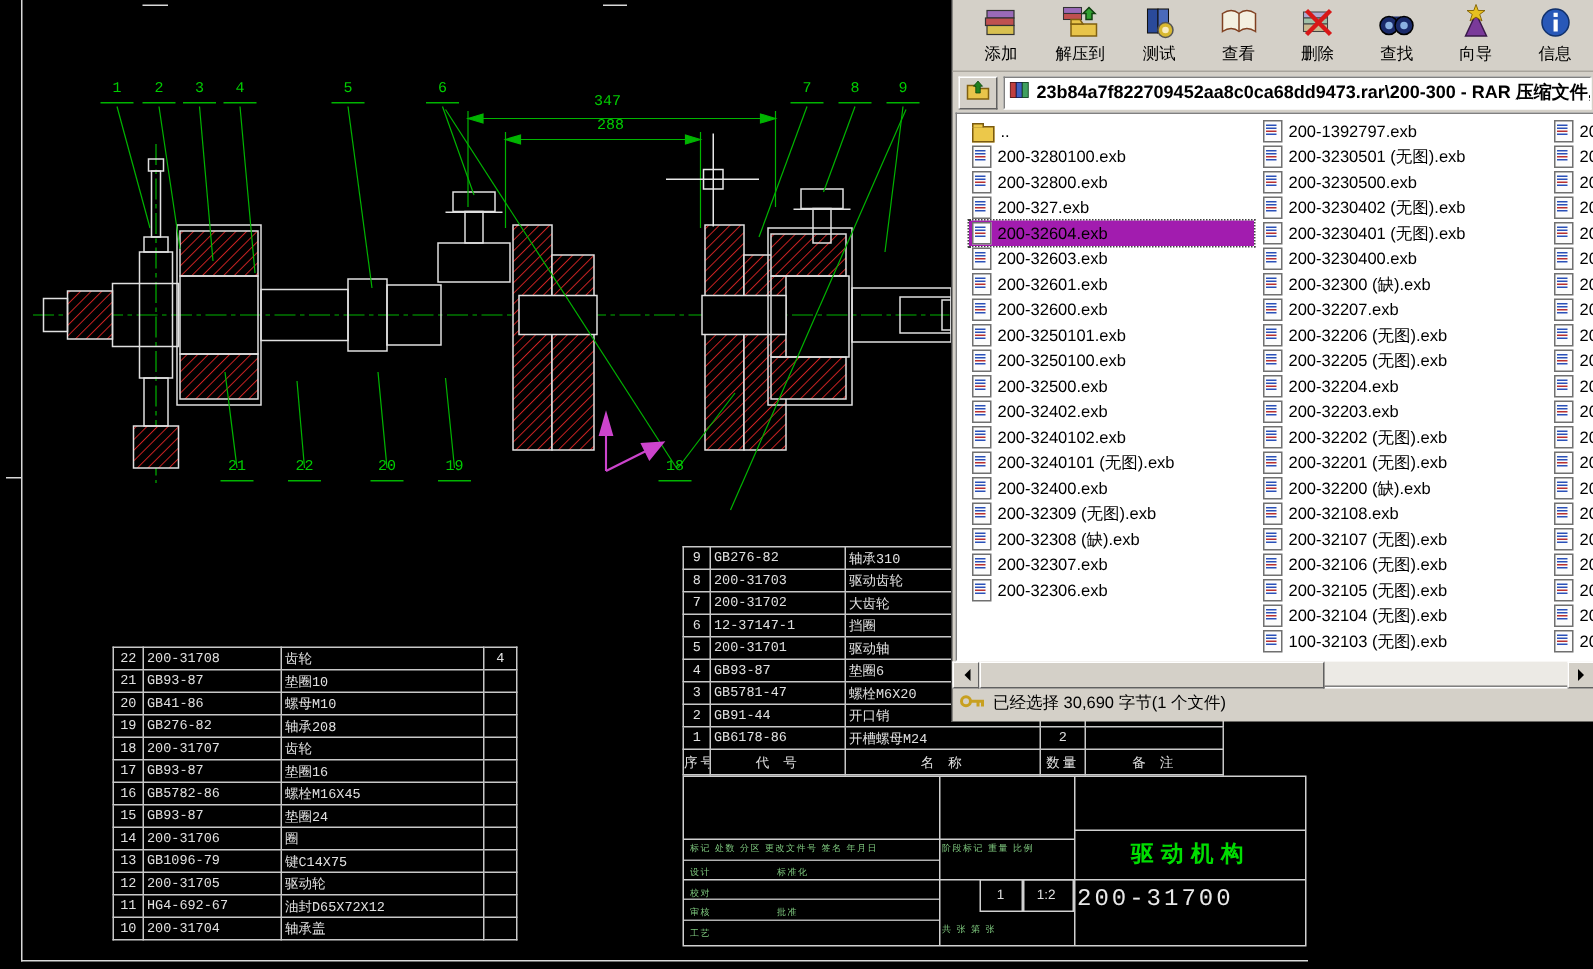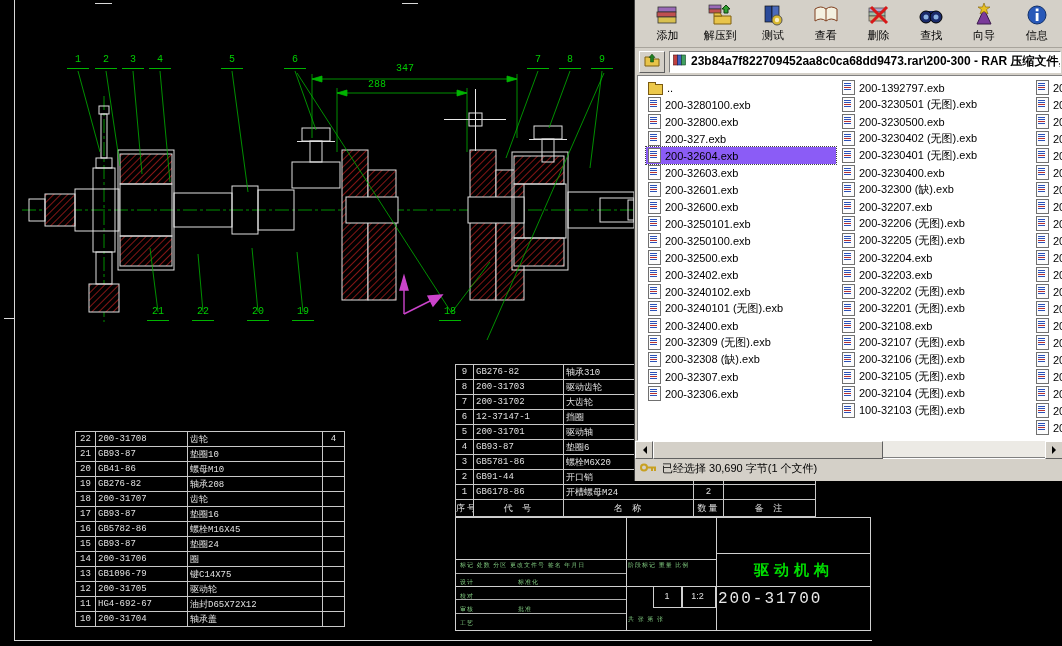--- a/index.html
+++ b/index.html
@@ -63,21 +63,21 @@
          display:flex;align-items:center;justify-content:center;padding:0;}
   .addr{flex:1;height:20px;background:#fff;border:1px solid;border-color:#808080 #fff #fff #808080;
         display:flex;align-items:center;gap:4px;padding-left:3px;font-size:12px;font-weight:bold;
         white-space:nowrap;overflow:hidden;}
   .filelist{position:relative;height:364px;margin:0 0 0 2px;background:#fff;
             border:1px solid;border-color:#808080 #fff #fff #808080;overflow:hidden;}
   .file-col{position:absolute;top:3px;width:190px;}
   .fc0{left:8px;} .fc1{left:202px;} .fc2{left:396px;}
   .file-item{height:17px;display:flex;align-items:center;gap:4px;padding-left:2px;
              font-size:11px;white-space:nowrap;}
-  .file-item.selected{background:#8b5cf6;outline:1px dotted #404040;}
+  .file-item.selected{background:#a21caf;outline:1px dotted #404040;}
   .ficon{flex:none;position:relative;}
   .ficon.doc{width:11px;height:13px;background:#fcfcfc;border:1px solid #707070;}
   .ficon.doc::before{content:"";position:absolute;left:1px;top:2px;width:7px;height:1px;background:#2a50b8;
              box-shadow:0 2px 0 #2a50b8,0 4px 0 #b83030,0 6px 0 #2a50b8;}
   .ficon.folder{width:13px;height:9px;background:#ecc84a;border:1px solid #7a5a10;margin-top:3px;}
   .ficon.folder::before{content:"";position:absolute;left:-1px;top:-3px;width:6px;height:2px;
              background:#ecc84a;border:1px solid #7a5a10;border-bottom:none;}
   .hscroll{height:16px;display:flex;background:#eceae5;}
   .sbtn{width:16px;height:16px;background:#d4d0c8;border:1px solid;border-color:#fff #606060 #606060 #fff;
         display:flex;align-items:center;justify-content:center;flex:none;}
@@ -215,21 +215,21 @@
 <div class="balloon" style="left:527px;top:54px">7</div>
 <div class="balloon" style="left:559px;top:54px">8</div>
 <div class="balloon" style="left:591px;top:54px">9</div>
 <div class="balloon" style="left:147px;top:306px">21</div>
 <div class="balloon" style="left:192px;top:306px">22</div>
 <div class="balloon" style="left:247px;top:306px">20</div>
 <div class="balloon" style="left:292px;top:306px">19</div>
 <div class="balloon" style="left:439px;top:306px">18</div>
 
 <div class="dimtext" style="left:396px;top:63px">347</div>
-<div class="dimtext" style="left:368px;top:79px">288</div>
+<div class="dimtext" style="left:398px;top:79px">288</div>
 
 <table class="bom" id="bom-left">
   <colgroup>
         <col style="width:20px">
         <col style="width:92px">
         <col style="width:135px">
         <col style="width:22px">
       </colgroup>
   <tbody id="bom-left-body">
         <tr>
@@ -359,21 +359,21 @@
         </tr>
         <tr>
           <td>4</td>
           <td>GB93-87</td>
           <td>垫圈6</td>
           <td></td>
           <td></td>
         </tr>
         <tr>
           <td>3</td>
-          <td>GB5781-86</td>
+          <td>GB5781-47</td>
           <td>螺栓M6X20</td>
           <td></td>
           <td></td>
         </tr>
         <tr>
           <td>2</td>
           <td>GB91-44</td>
           <td>开口销</td>
           <td></td>
           <td></td>
@@ -658,20 +658,24 @@
         <div class="file-item">
           <span class="ficon doc"></span>
           <span>200-32202 (无图).exb</span>
         </div>
         <div class="file-item">
           <span class="ficon doc"></span>
           <span>200-32201 (无图).exb</span>
         </div>
         <div class="file-item">
           <span class="ficon doc"></span>
+          <span>200-32200 (缺).exb</span>
+        </div>
+        <div class="file-item">
+          <span class="ficon doc"></span>
           <span>200-32108.exb</span>
         </div>
         <div class="file-item">
           <span class="ficon doc"></span>
           <span>200-32107 (无图).exb</span>
         </div>
         <div class="file-item">
           <span class="ficon doc"></span>
           <span>200-32106 (无图).exb</span>
         </div>

